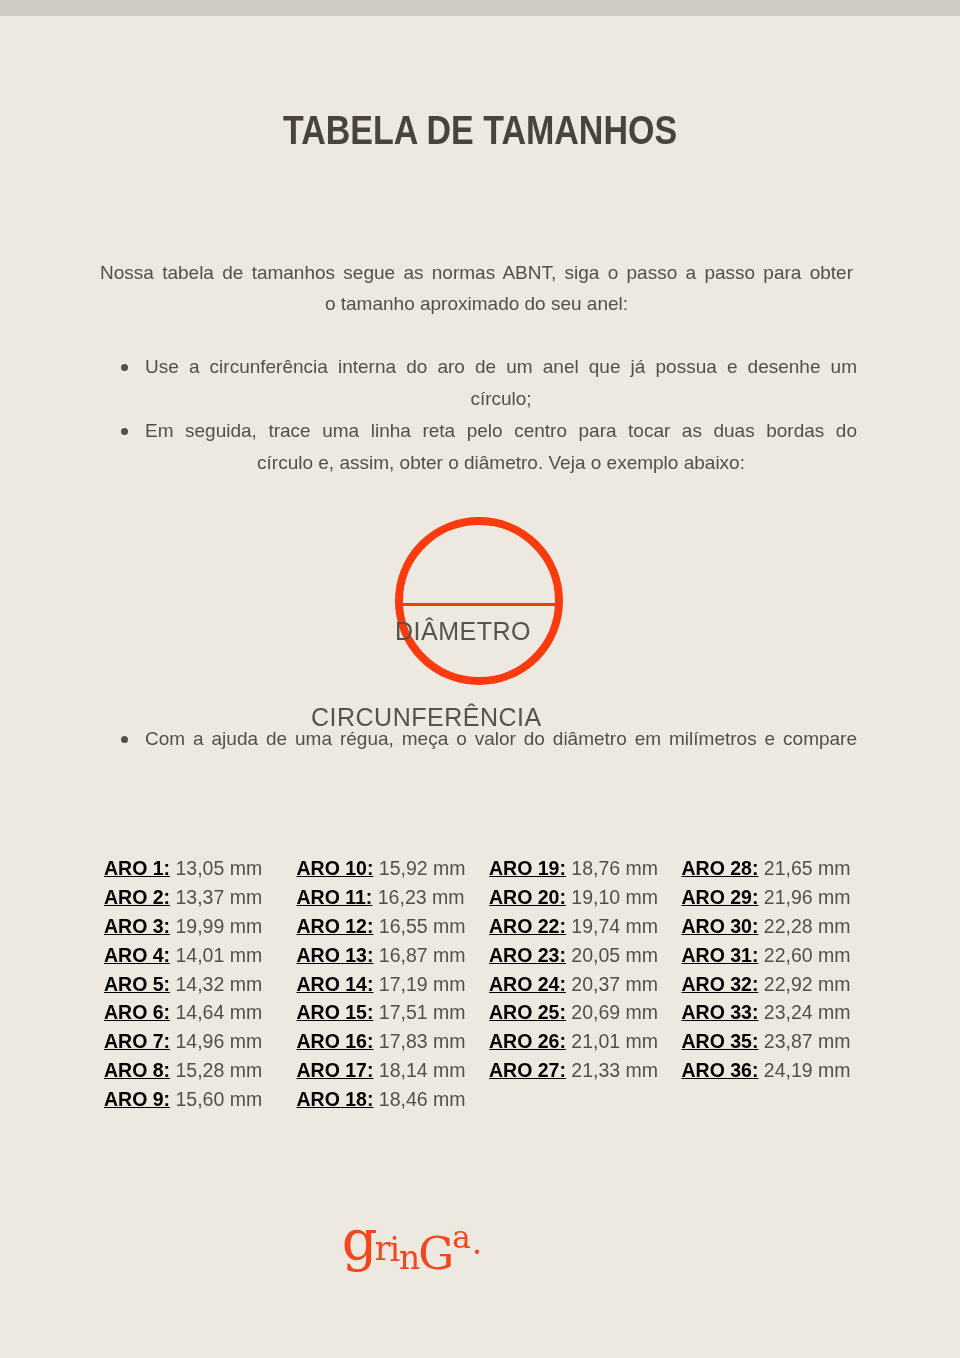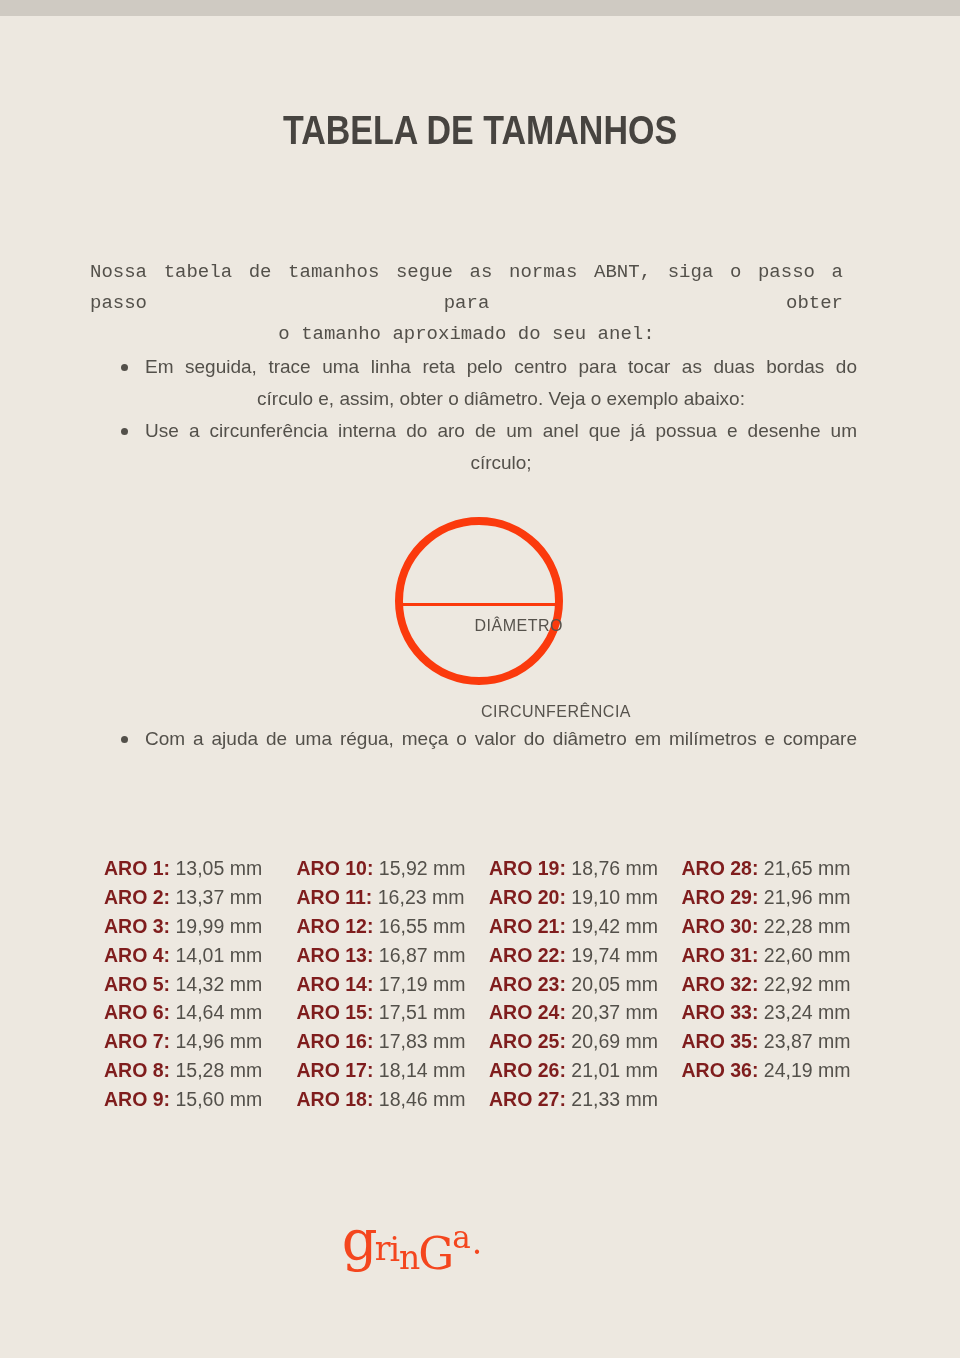--- a/index.html
+++ b/index.html
@@ -16,22 +16,22 @@
     position:relative;width:960px;height:1358px;margin:16px auto;
     background:var(--bg);overflow:hidden;color:var(--text);
   }
   .title{
     position:absolute;top:92px;left:0;width:960px;margin:0;
     text-align:center;font-size:40px;font-weight:700;color:var(--heading);
     letter-spacing:0px;transform:scaleX(0.85);transform-origin:50% 50%;
     white-space:nowrap;
   }
   .intro{
-    position:absolute;top:241px;left:90px;width:753px;
-    font-size:19px;line-height:31px;color:var(--text);font-family:Liberation Mono, monospace;
+    position:absolute;top:241px;left:100px;width:753px;
+    font-size:19px;line-height:31px;color:var(--text);
   }
   .jline{text-align:justify;text-align-last:justify;-moz-text-align-last:justify;white-space:normal;}
   .pline{text-align:center;}
   .bullets{position:absolute;left:104px;width:753px;font-size:19px;line-height:32px;}
   .bullets-top{top:335px;}
   .bullets-bottom{top:707px;}
   .bullet-item{position:relative;padding-left:41px;}
   .dot{
     position:absolute;left:17px;top:13px;width:7px;height:7px;border-radius:50%;
     background:var(--text);
@@ -39,36 +39,36 @@
   
   .circle{
     position:absolute;left:395px;top:501px;width:168px;height:168px;
     border:8px solid var(--accent);border-radius:50%;box-sizing:border-box;
   }
   .diameter-line{
     position:absolute;left:399px;top:587px;width:162px;height:3px;
     background:var(--accent);
   }
   .diag-label{
-    position:absolute;font-size:16px;color:var(--label);letter-spacing:0.5px;
-    text-align:right;
+    position:absolute;font-size:25px;color:var(--label);letter-spacing:0.5px;
+    text-align:left;
   }
   .diameter-label{left:395px;top:601px;width:168px;}
   .circumference-label{left:311px;top:687px;width:320px;}
   
   .size-table{
     position:absolute;left:104px;top:838px;width:766px;
     display:grid;grid-template-columns:repeat(4,1fr);column-gap:4px;
   }
   .tcol{display:block;}
   .cell{
     height:28.9px;line-height:28.9px;font-size:19.5px;color:var(--text);
     white-space:nowrap;
   }
-  .cell b{font-weight:700;color:#7f1d1d;}
+  .cell b{font-weight:700;color:#000000;text-decoration:underline;}
   
   .logo{
     position:absolute;left:0;top:1190px;width:824px;text-align:center;
     color:var(--logo);font-family:"DejaVu Serif","Liberation Serif",serif;
     line-height:70px;white-space:nowrap;
   }
   .logo span{display:inline-block;position:relative;}
   .l-g{font-size:56px;top:0;}
   .l-r{font-size:33px;margin-left:-3px;top:0;}
   .l-i{font-size:33px;margin-left:-1px;top:1px;}
@@ -85,27 +85,27 @@
   <h1 class="title">TABELA DE TAMANHOS</h1>
 
   <div class="intro">
     <div class="jline">Nossa tabela de tamanhos segue as normas ABNT, siga o passo a passo para obter</div>
     <div class="pline">o tamanho aproximado do seu anel:</div>
   </div>
 
   <div class="bullets bullets-top">
     <div class="bullet-item">
       <span class="dot"></span>
-      <div class="jline">Em seguida, trace uma linha reta pelo centro para tocar as duas bordas do</div>
-      <div class="pline">círculo e, assim, obter o diâmetro. Veja o exemplo abaixo:</div>
+      <div class="jline">Use a circunferência interna do aro de um anel que já possua e desenhe um</div>
+      <div class="pline">círculo;</div>
     </div>
     <div class="bullet-item">
       <span class="dot"></span>
-      <div class="jline">Use a circunferência interna do aro de um anel que já possua e desenhe um</div>
-      <div class="pline">círculo;</div>
+      <div class="jline">Em seguida, trace uma linha reta pelo centro para tocar as duas bordas do</div>
+      <div class="pline">círculo e, assim, obter o diâmetro. Veja o exemplo abaixo:</div>
     </div>
   </div>
 
   <div>
     <div class="circle"></div>
     <div class="diameter-line"></div>
     <div class="diag-label diameter-label">DIÂMETRO</div>
     <div class="diag-label circumference-label">CIRCUNFERÊNCIA</div>
   </div>
 
@@ -135,21 +135,20 @@
         <div class="cell"><b>ARO 13:</b><span> 16,87 mm</span></div>
         <div class="cell"><b>ARO 14:</b><span> 17,19 mm</span></div>
         <div class="cell"><b>ARO 15:</b><span> 17,51 mm</span></div>
         <div class="cell"><b>ARO 16:</b><span> 17,83 mm</span></div>
         <div class="cell"><b>ARO 17:</b><span> 18,14 mm</span></div>
         <div class="cell"><b>ARO 18:</b><span> 18,46 mm</span></div>
       </div>
       <div class="tcol">
         <div class="cell"><b>ARO 19:</b><span> 18,76 mm</span></div>
         <div class="cell"><b>ARO 20:</b><span> 19,10 mm</span></div>
-        <div class="cell"><b>ARO 21:</b><span> 19,42 mm</span></div>
         <div class="cell"><b>ARO 22:</b><span> 19,74 mm</span></div>
         <div class="cell"><b>ARO 23:</b><span> 20,05 mm</span></div>
         <div class="cell"><b>ARO 24:</b><span> 20,37 mm</span></div>
         <div class="cell"><b>ARO 25:</b><span> 20,69 mm</span></div>
         <div class="cell"><b>ARO 26:</b><span> 21,01 mm</span></div>
         <div class="cell"><b>ARO 27:</b><span> 21,33 mm</span></div>
       </div>
       <div class="tcol">
         <div class="cell"><b>ARO 28:</b><span> 21,65 mm</span></div>
         <div class="cell"><b>ARO 29:</b><span> 21,96 mm</span></div>

